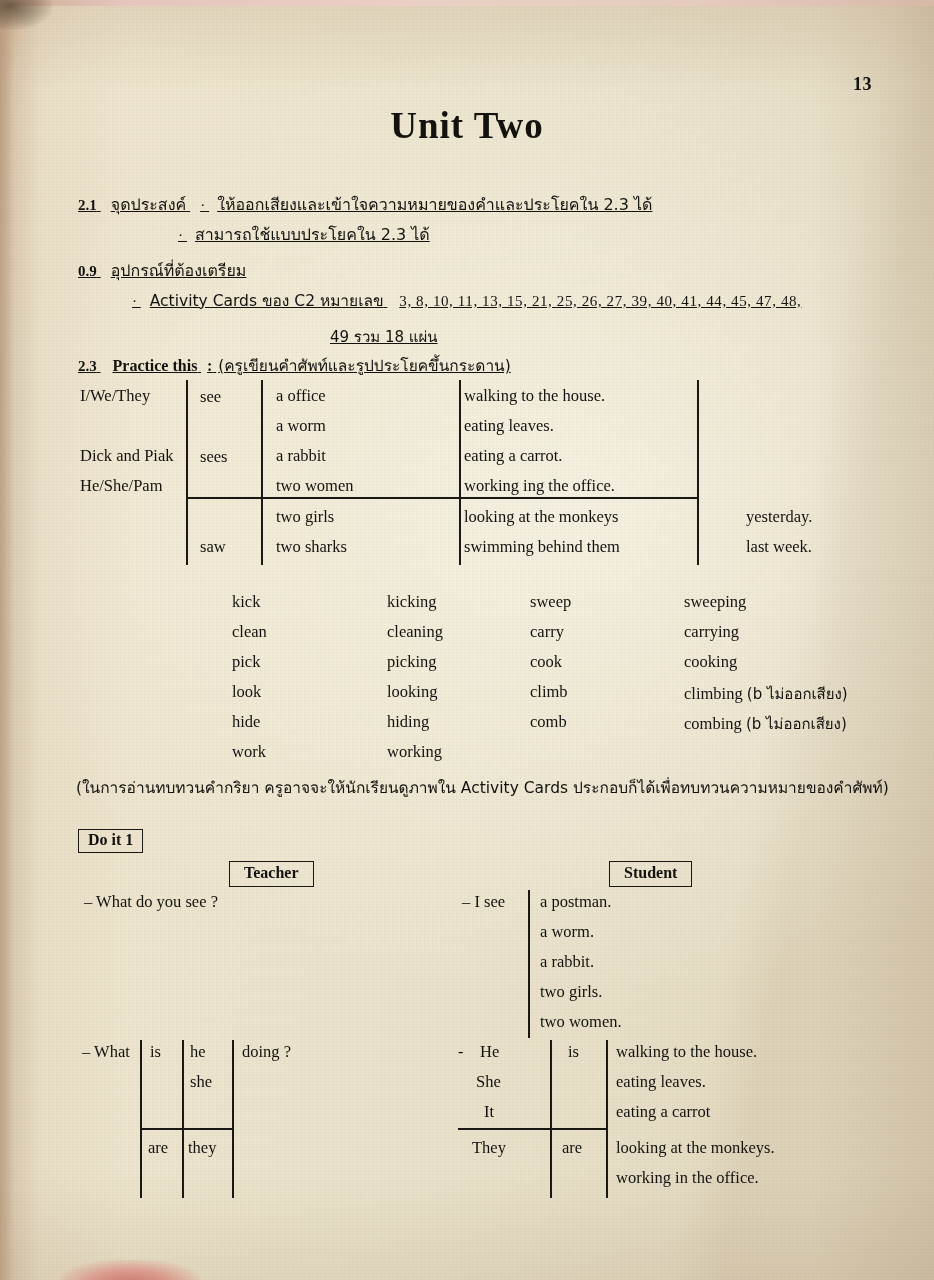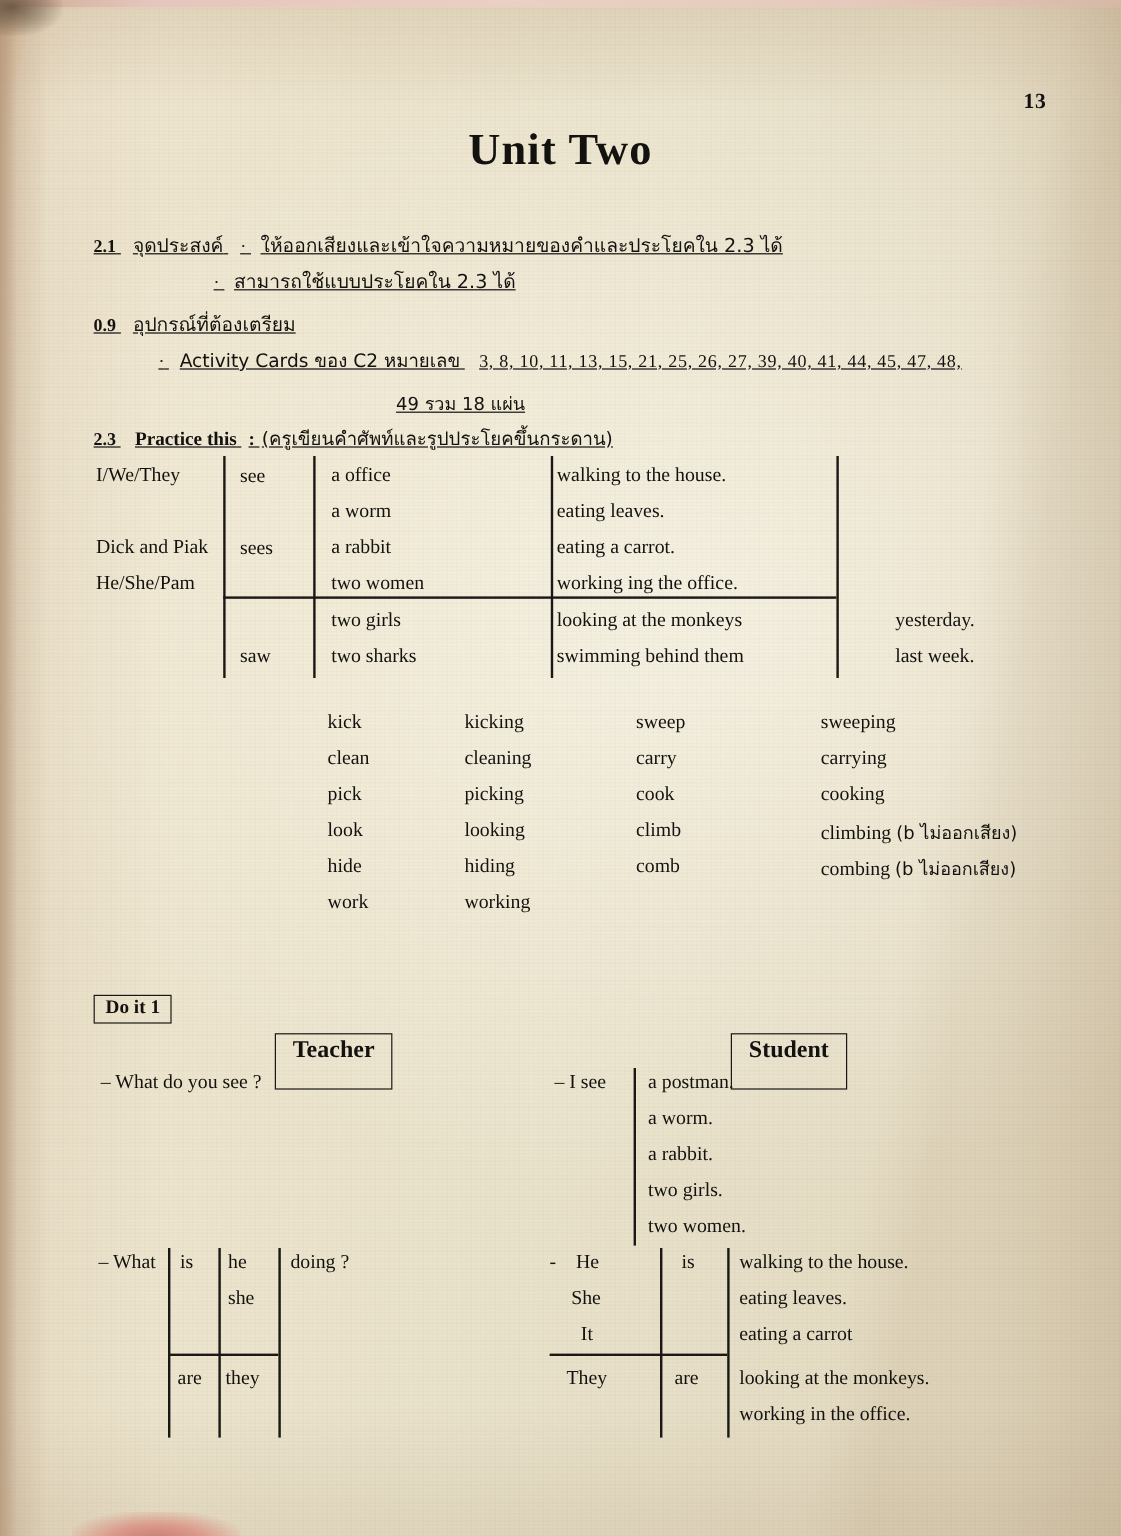--- a/index.html
+++ b/index.html
@@ -90,21 +90,21 @@
   
   .tbl { position: absolute; left: 80px; top: 380px; width: 765px; height: 185px; }
   .tbl .vr { position: absolute; width: 1.6px; background: #1a1814; }
   .tbl .hr { position: absolute; height: 1.6px; background: #1a1814; }
   .tbl .c  { position: absolute; font-size: 16.5px; white-space: nowrap; }
 
   
   .verbs { position: absolute; left: 232px; top: 592px; }
   .verbs .vrow { position: relative; height: 30px; }
   .verbs .vcell { position: absolute; font-size: 16.5px; white-space: nowrap; }
-  .vc0 { left: 0px; margin-left: 41px; }
+  .vc0 { left: 0px; }
   .vc1 { left: 155px; }
   .vc2 { left: 298px; }
   .vc3 { left: 452px; }
   .note-th { font-size: 15px; }
 
   
   .paren { position: absolute; left: 76px; top: 775px; font-size: 15.5px; white-space: nowrap; }
 
   
   .doit-box {
@@ -112,22 +112,22 @@
     border: 1.6px solid #1a1814;
     padding: 1px 9px 3px 9px;
     font-size: 16px; font-weight: bold;
   }
   .doit-text { position: absolute; left: 146px; top: 832px; font-size: 15.5px; white-space: nowrap; }
 
   
   .hdr-box {
     position: absolute;
     border: 1.6px solid #1a1814;
-    padding: 2px 14px 20px 14px;
-    font-size: 20px; font-weight: bold; text-align: right;
+    padding: 2px 14px 4px 14px;
+    font-size: 16px; font-weight: bold; text-align: right;
   }
   .hdr-teacher { left: 229px; top: 861px; }
   .hdr-student { left: 609px; top: 861px; }
 
   
   .dlg { position: absolute; }
   .dlg .vr { position: absolute; width: 1.6px; background: #1a1814; }
   .dlg .hr { position: absolute; height: 1.6px; background: #1a1814; }
   .dlg .c  { position: absolute; font-size: 16.5px; white-space: nowrap; }
 
@@ -249,20 +249,21 @@
       <span class="vcell vc3"><span>combing</span> <span class="thai note-th">(b ไม่ออกเสียง)</span></span>
     </div>
     <div class="vrow">
       <span class="vcell vc0">work</span>
       <span class="vcell vc1">working</span>
       <span class="vcell vc2"></span>
       <span class="vcell vc3"></span>
     </div>
   </div>
 
+  <div class="paren thai">(ในการอ่านทบทวนคำกริยา  ครูอาจจะให้นักเรียนดูภาพใน  Activity  Cards  ประกอบก็ได้เพื่อทบทวนความหมายของคำศัพท์)</div>
 
   <div class="doit-box">Do it  1</div>
 
   <div class="hdr-box hdr-teacher">Teacher</div>
   <div class="hdr-box hdr-student">Student</div>
 
   <div class="q1">– What do you see ?</div>
 
   <div class="dlg stud1">
     <div class="c" style="left:0px; top:2px;">– I see</div>

